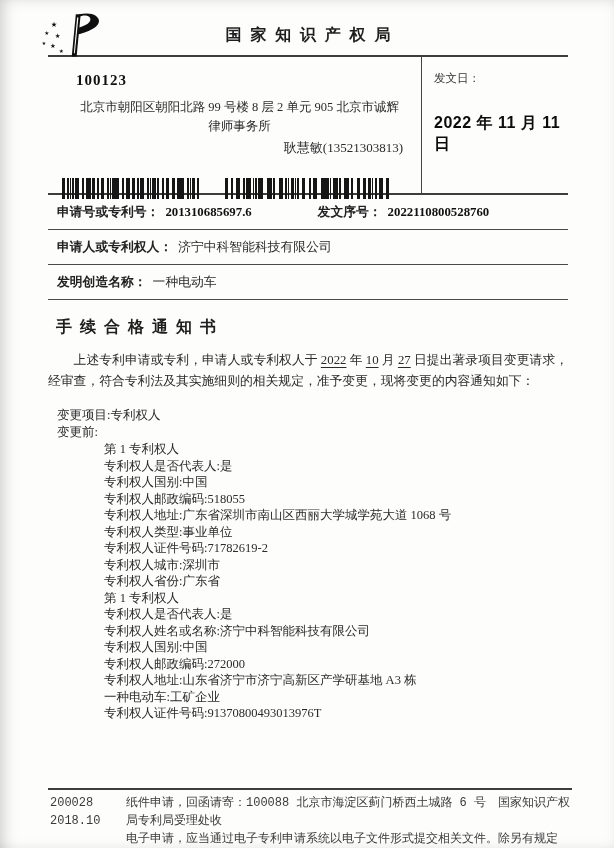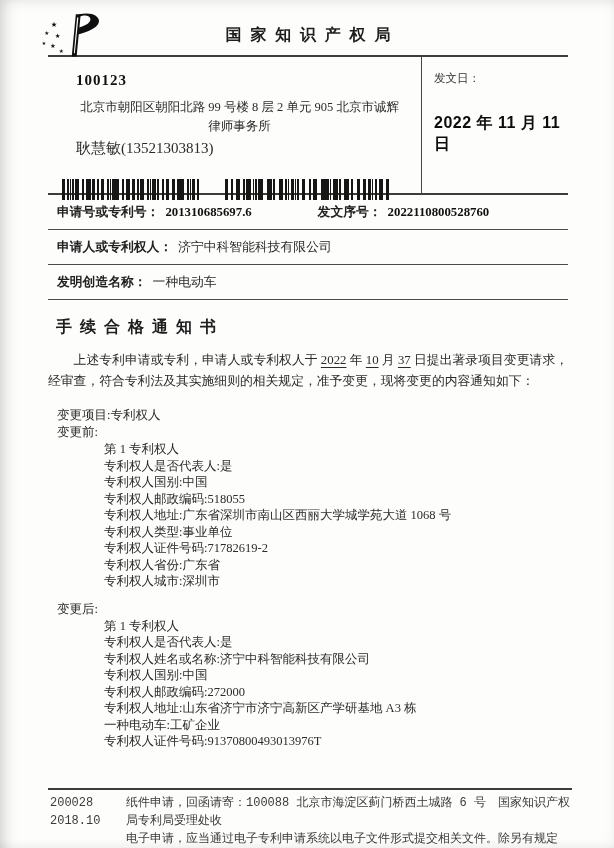--- a/index.html
+++ b/index.html
@@ -24,21 +24,21 @@
   .agency-title {
     position: absolute; left: 0; right: 0; top: 25px;
     text-align: center; font-size: 16px; font-weight: bold;
     letter-spacing: 0.55em; text-indent: 0.55em; color: #1e1e1e;
   }
   
   .addr-box { display: flex; height: 138px; border-bottom: 2px solid #3d3d3d; }
   .addr-left { width: 373px; padding: 15px 18px 0 28px; }
   .postal { font-size: 15px; font-weight: bold; letter-spacing: 1px; margin-bottom: 9px; color: #111; }
   .addr-text { text-align: center; font-size: 12.5px; line-height: 1.55; padding: 0 2px; }
-  .addr-contact { text-align: left; font-size: 15px; margin-top: 2px; }
+  .addr-contact { text-align: right; font-size: 13px; margin-top: 2px; }
   .barcodes { display: flex; gap: 25px; margin: 21px 0 0 -14px; }
   .barcode { height: 21px; background-color: transparent; }
   .barcode-1 { width: 138px;
     background-image:
       repeating-linear-gradient(90deg, #161616 0 2px, rgba(0,0,0,0) 2px 5px),
       repeating-linear-gradient(90deg, #161616 0 1px, rgba(0,0,0,0) 1px 8px),
       repeating-linear-gradient(90deg, #161616 0 3px, rgba(0,0,0,0) 3px 13px);
   }
   .barcode-2 { width: 165px;
     background-image:
@@ -133,40 +133,39 @@
     <div class="meta-row">
       <span class="lbl">申请人或专利权人：</span><span class="val">济宁中科智能科技有限公司</span>
     </div>
     <div class="meta-row">
       <span class="lbl">发明创造名称：</span><span class="val">一种电动车</span>
     </div>
   </section>
 
   <h1 class="notice-title">手续合格通知书</h1>
 
-  <p class="notice-para"><span>上述专利申请或专利，申请人或专利权人于 </span><span class="u">2022</span><span> 年 </span><span class="u">10</span><span> 月 </span><span class="u">37</span><span> 日提出著录项目变更请求，经审查，符合专利法及其实施细则的相关规定，准予变更，现将变更的内容通知如下：</span></p>
+  <p class="notice-para"><span>上述专利申请或专利，申请人或专利权人于 </span><span class="u">2022</span><span> 年 </span><span class="u">10</span><span> 月 </span><span class="u">27</span><span> 日提出著录项目变更请求，经审查，符合专利法及其实施细则的相关规定，准予变更，现将变更的内容通知如下：</span></p>
 
   <div class="change-line change-item-line">
     <span>变更项目:</span><span>专利权人</span>
   </div>
 
   <div class="change-line">变更前:</div>
   <div class="kv-list">
     <div>第 1 专利权人</div>
     <div>专利权人是否代表人:是</div>
     <div>专利权人国别:中国</div>
     <div>专利权人邮政编码:518055</div>
     <div>专利权人地址:广东省深圳市南山区西丽大学城学苑大道 1068 号</div>
     <div>专利权人类型:事业单位</div>
     <div>专利权人证件号码:71782619-2</div>
+    <div>专利权人城市:深圳市</div>
     <div>专利权人省份:广东省</div>
-    <div>专利权人城市:深圳市</div>
   </div>
 
-  <div class="change-line after-label">变更后:</div>
   <div class="kv-list">
     <div>第 1 专利权人</div>
     <div>专利权人是否代表人:是</div>
     <div>专利权人姓名或名称:济宁中科智能科技有限公司</div>
     <div>专利权人国别:中国</div>
     <div>专利权人邮政编码:272000</div>
     <div>专利权人地址:山东省济宁市济宁高新区产学研基地 A3 栋</div>
     <div>一种电动车:工矿企业</div>
     <div>专利权人证件号码:91370800493013976T</div>
   </div>

